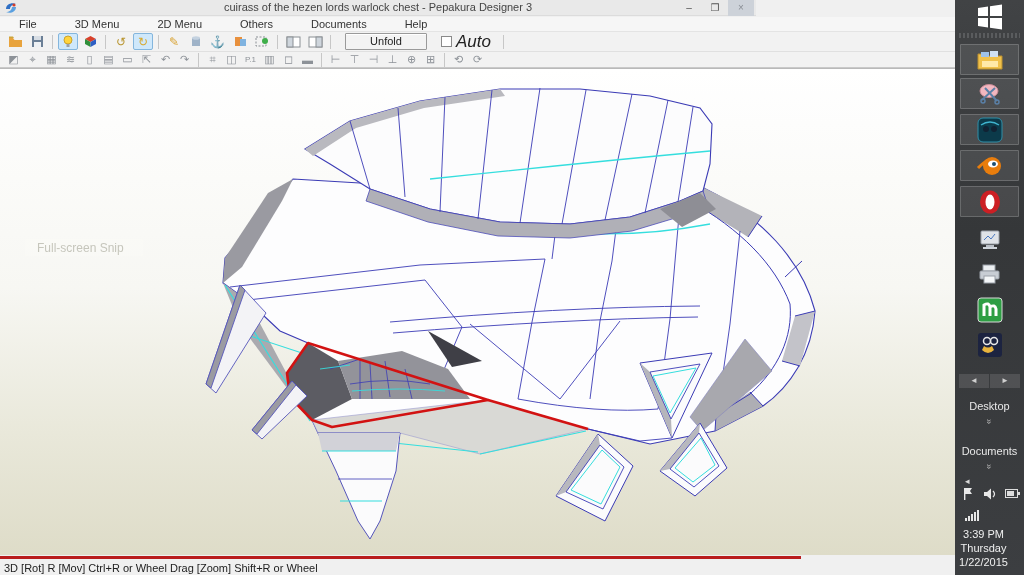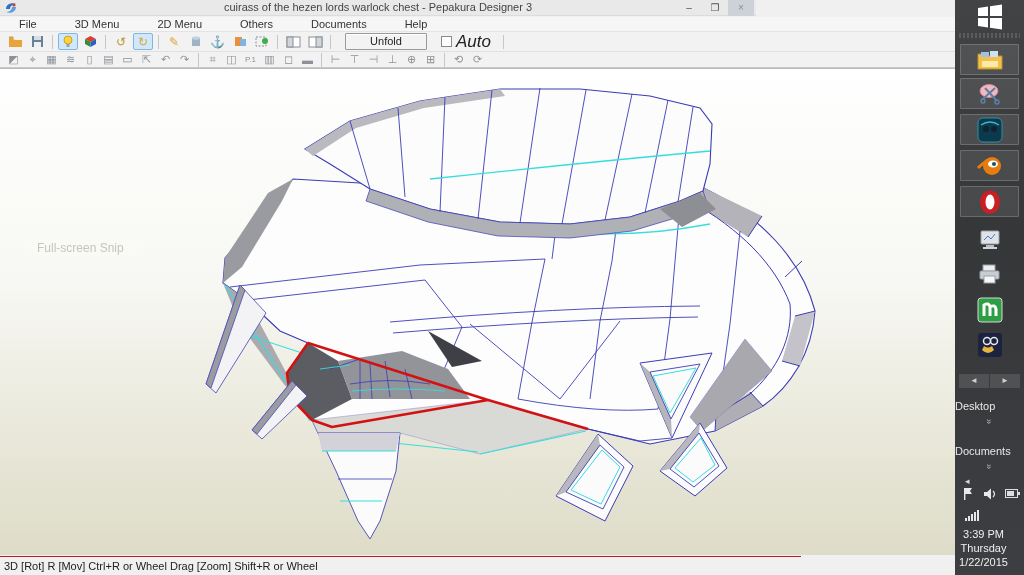--- a/index.html
+++ b/index.html
@@ -30,32 +30,32 @@
   .auto-wrap { display:flex; align-items:center; margin-left:14px; }
   .auto-box { width:11px; height:11px; border:1px solid #8a8a8a; background:#fff; margin-right:4px; }
   .auto-label { font-size:17px; color:#222;font-style:italic; }
 
   
   .viewport { position:absolute; left:0; top:68px; width:955px; height:487px; background:linear-gradient(#ffffff 0%, #f7f7f3 45%, #e9e8da 75%, #dedcc8 100%); overflow:hidden; border-top:1px solid #b9b9b9; }
   .ghost-snip { position:absolute; left:25px; top:170px; width:118px; height:17px; background:rgba(250,250,246,0.75); border-radius:2px; font-size:12px; color:#c6c6bc; padding:2px 0 0 12px; }
   .viewport svg { position:absolute; left:0; top:0; }
 
   
-  .statusbar { position:absolute; left:0; top:556px; width:801px; height:19px; background:#f0f0f0; border-top:1px solid #b91c1c; font-size:11px; color:#222; padding:3px 0 0 4px; }
+  .statusbar { position:absolute; left:0; top:556px; width:801px; height:19px; background:#f0f0f0; border-top:3px solid #b91c1c; font-size:11px; color:#222; padding:3px 0 0 4px; }
 
   
   .taskbar { position:absolute; left:955px; top:0; width:69px; height:575px; background:linear-gradient(180deg,#414345,#353739 40%,#3c3e41); color:#e6e6e6; }
   .start-btn { position:absolute; left:0; top:2px; width:69px; height:30px; display:flex; align-items:center; justify-content:center; }
   .tb-dots { position:absolute; left:4px; top:33px; width:61px; height:5px;
     background-image:repeating-linear-gradient(90deg,#5a5c5e 0 2px, transparent 2px 4px); }
   .task-app { position:absolute; left:5px; width:59px; height:31px; background:rgba(255,255,255,0.09); border:1px solid rgba(255,255,255,0.18); border-radius:1px; display:flex; align-items:center; justify-content:center; }
   .task-icon { position:absolute; left:5px; width:59px; height:28px; display:flex; align-items:center; justify-content:center; }
   .scroll-row { position:absolute; left:4px; top:374px; width:61px; height:14px; display:flex; gap:1px; }
   .scroll-row div { flex:1; background:rgba(255,255,255,0.12); color:#cfcfcf; font-size:8px; text-align:center; line-height:14px; }
-  .tb-label { position:absolute; left:0; width:69px; font-size:11px; color:#e8e8e8; }
+  .tb-label { position:absolute; left:0; width:69px; text-align:center; font-size:11px; color:#e8e8e8; }
   .tb-chev { position:absolute; left:0; width:69px; text-align:center; color:#bfbfbf; font-size:9px; letter-spacing:-1px; }
   .tb-chev span { display:inline-block; transform:rotate(90deg); }
   .tray-arrow { position:absolute; left:10px; top:476px; color:#d8d8d8; font-size:9px; }
   .tray-row { position:absolute; left:8px; top:487px; width:56px; display:flex; gap:9px; align-items:center; }
   .sigbars { position:absolute; left:10px; top:510px; display:flex; align-items:flex-end; gap:1px; }
   .sigbars i { display:block; width:2px; background:#e6e6e6; }
   .clock { position:absolute; left:0; width:57px; text-align:center; font-size:11px; color:#efefef; }
 
   .battery { width:13px; height:9px; border:1px solid #ddd; position:relative; }
   .battery:after { content:""; position:absolute; right:-3px; top:2px; width:2px; height:3px; background:#ddd; }

